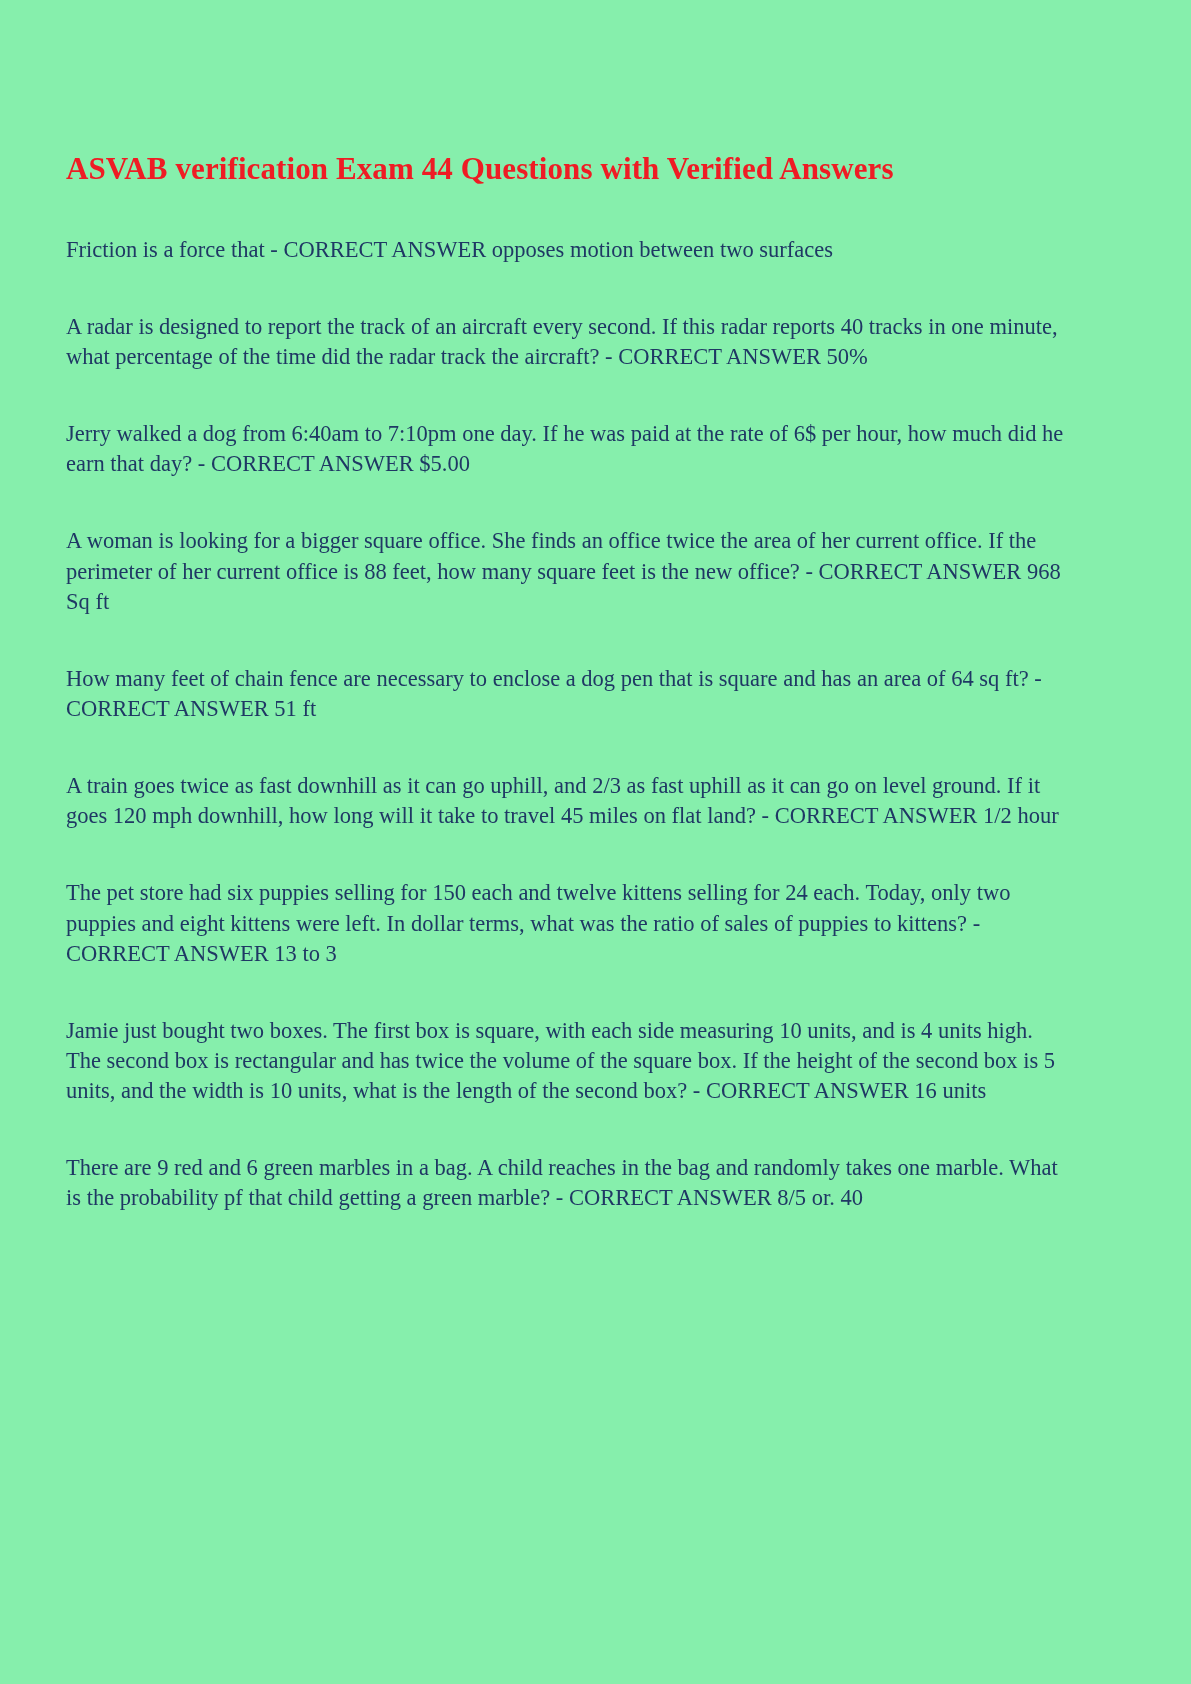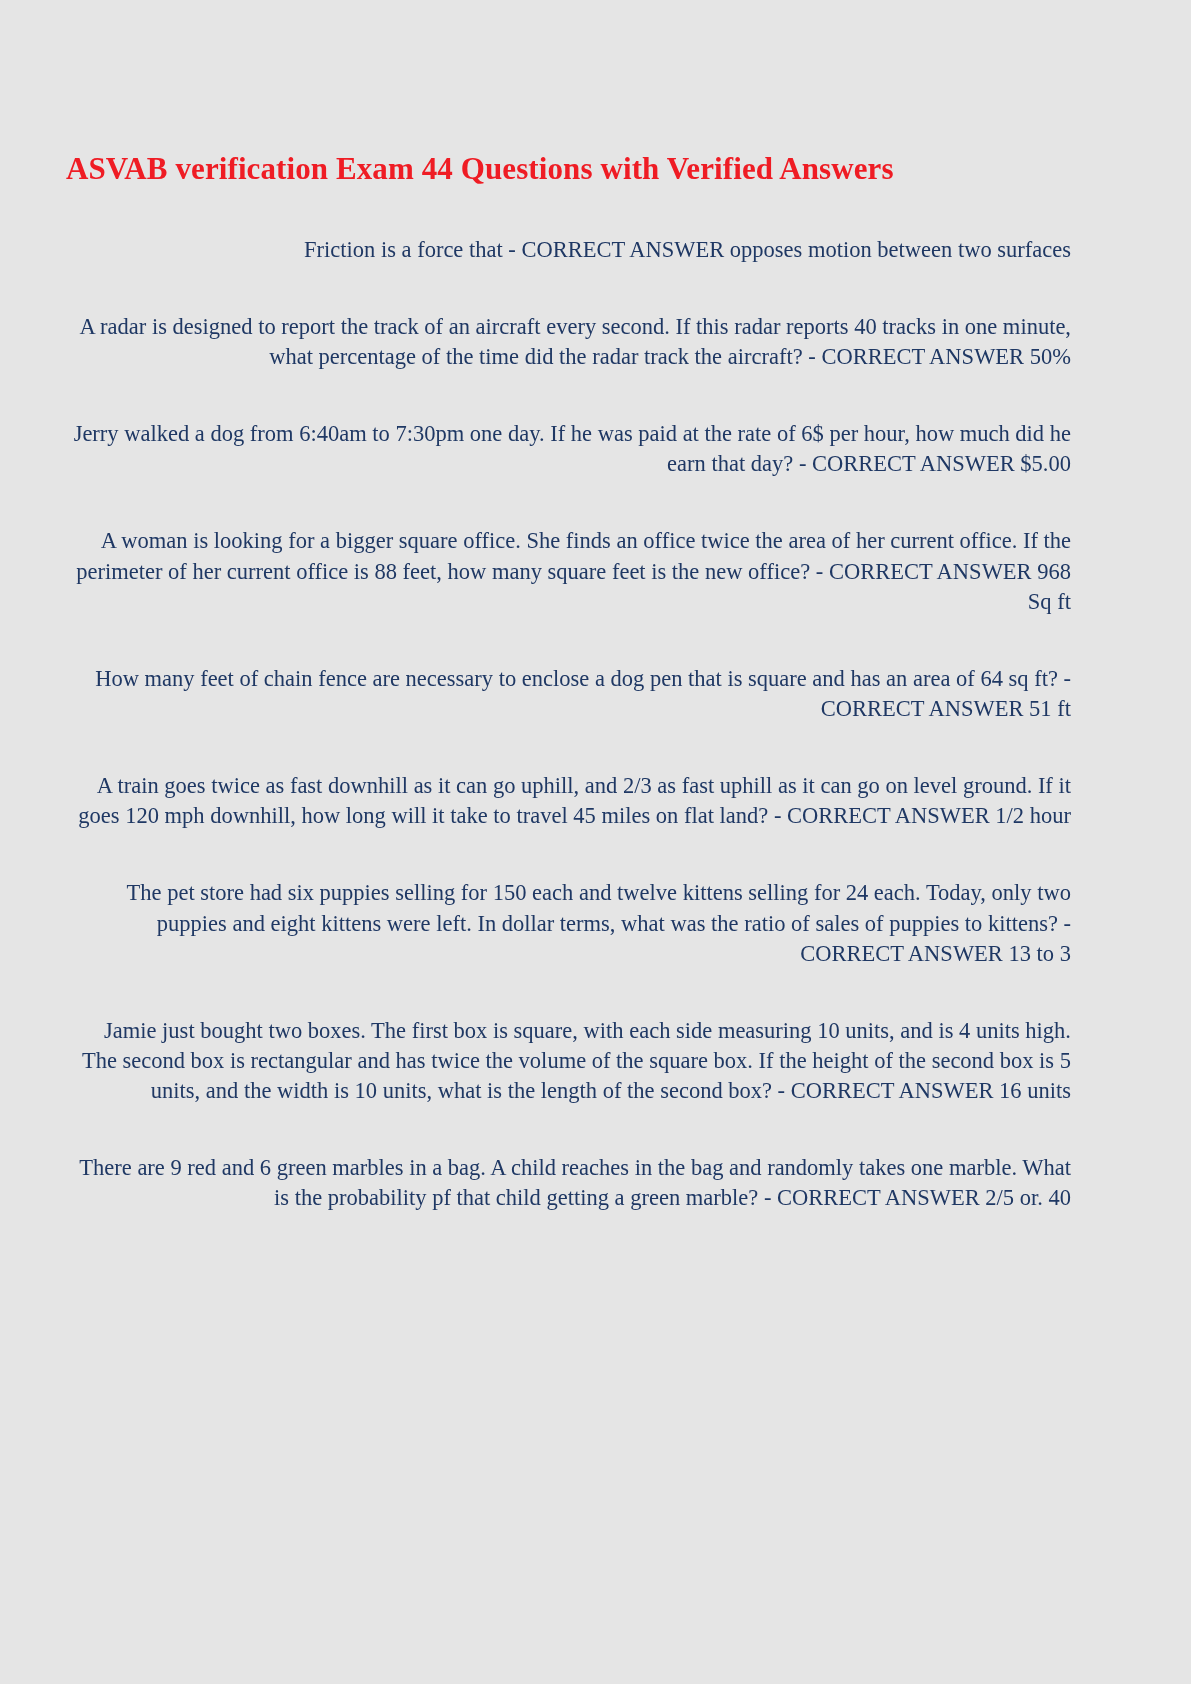--- a/index.html
+++ b/index.html
@@ -10,56 +10,56 @@
   body {
     width: 1191px;
     height: 1684px;
     font-family: "Liberation Serif", "DejaVu Serif", serif;
     -webkit-font-smoothing: antialiased;
   }
   .page {
     position: relative;
     width: 1191px;
     height: 1684px;
-    background: #e5e5e5;
+    background: #86efac;
     box-sizing: border-box;
     padding: 150px 120px 0 66px;
   }
   .doc-title {
     color: #ef1c24;
     font-size: 31px;
     font-weight: bold;
     line-height: 1.25;
     margin: 0 0 46px 0;
     letter-spacing: 0.1px;
   }
   .qa-list {
     display: block;
   }
   .qa-item {
     color: #1f3864;
     font-size: 22.5px;
     line-height: 1.34;
     margin: 0 0 47px 0;
-    text-align: right;
+    text-align: left;
     max-width: 1010px;
   }
   .qa-item:last-child {
     margin-bottom: 0;
   }
 </style>
 </head>
 <body>
 
 <div class="page">
   <h1 class="doc-title">ASVAB verification Exam 44 Questions with Verified Answers</h1>
   <div class="qa-list">
     <p class="qa-item">Friction is a force that - CORRECT ANSWER opposes motion between two surfaces</p>
     <p class="qa-item">A radar is designed to report the track of an aircraft every second. If this radar reports 40 tracks in one minute, what percentage of the time did the radar track the aircraft? - CORRECT ANSWER 50%</p>
-    <p class="qa-item">Jerry walked a dog from 6:40am to 7:30pm one day. If he was paid at the rate of 6$ per hour, how much did he earn that day? - CORRECT ANSWER $5.00</p>
+    <p class="qa-item">Jerry walked a dog from 6:40am to 7:10pm one day. If he was paid at the rate of 6$ per hour, how much did he earn that day? - CORRECT ANSWER $5.00</p>
     <p class="qa-item">A woman is looking for a bigger square office. She finds an office twice the area of her current office. If the perimeter of her current office is 88 feet, how many square feet is the new office? - CORRECT ANSWER 968 Sq ft</p>
     <p class="qa-item">How many feet of chain fence are necessary to enclose a dog pen that is square and has an area of 64 sq ft? - CORRECT ANSWER 51 ft</p>
     <p class="qa-item">A train goes twice as fast downhill as it can go uphill, and 2/3 as fast uphill as it can go on level ground. If it goes 120 mph downhill, how long will it take to travel 45 miles on flat land? - CORRECT ANSWER 1/2 hour</p>
     <p class="qa-item">The pet store had six puppies selling for 150 each and twelve kittens selling for 24 each. Today, only two puppies and eight kittens were left. In dollar terms, what was the ratio of sales of puppies to kittens? - CORRECT ANSWER 13 to 3</p>
     <p class="qa-item">Jamie just bought two boxes. The first box is square, with each side measuring 10 units, and is 4 units high. The second box is rectangular and has twice the volume of the square box. If the height of the second box is 5 units, and the width is 10 units, what is the length of the second box? - CORRECT ANSWER 16 units</p>
-    <p class="qa-item">There are 9 red and 6 green marbles in a bag. A child reaches in the bag and randomly takes one marble. What is the probability pf that child getting a green marble? - CORRECT ANSWER 2/5 or. 40</p>
+    <p class="qa-item">There are 9 red and 6 green marbles in a bag. A child reaches in the bag and randomly takes one marble. What is the probability pf that child getting a green marble? - CORRECT ANSWER 8/5 or. 40</p>
   </div>
 </div>
 
 </body></html>

